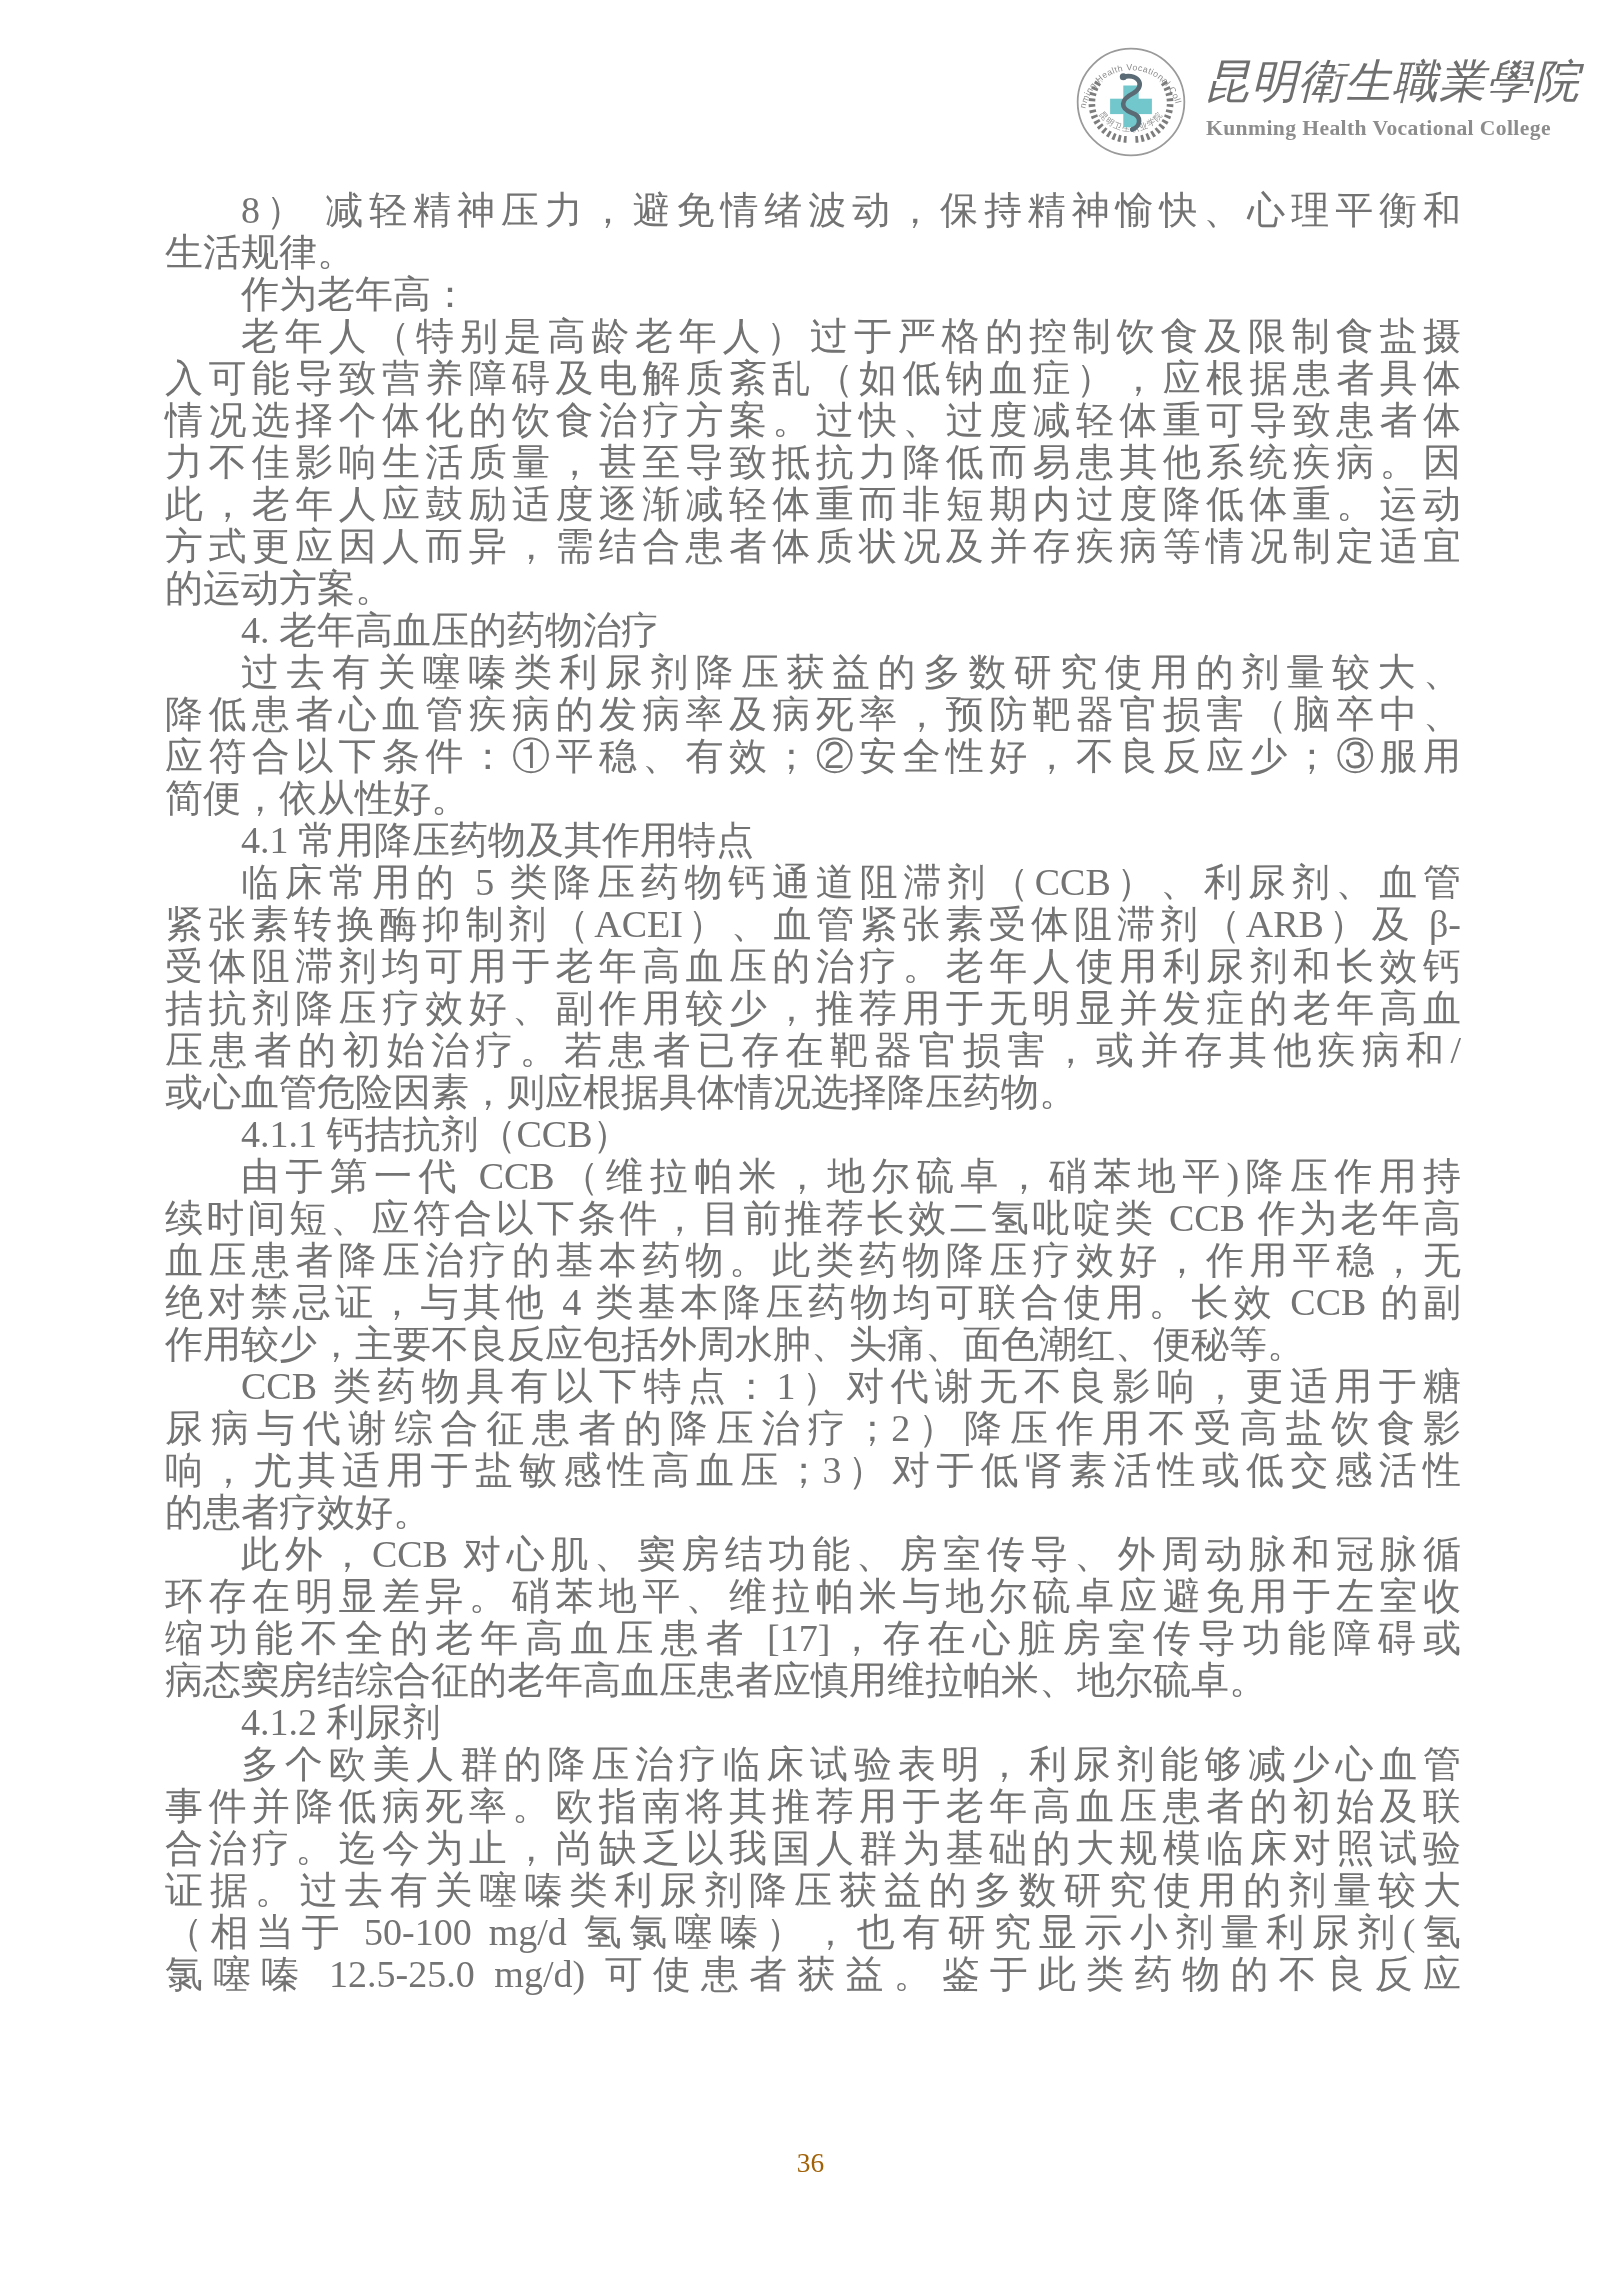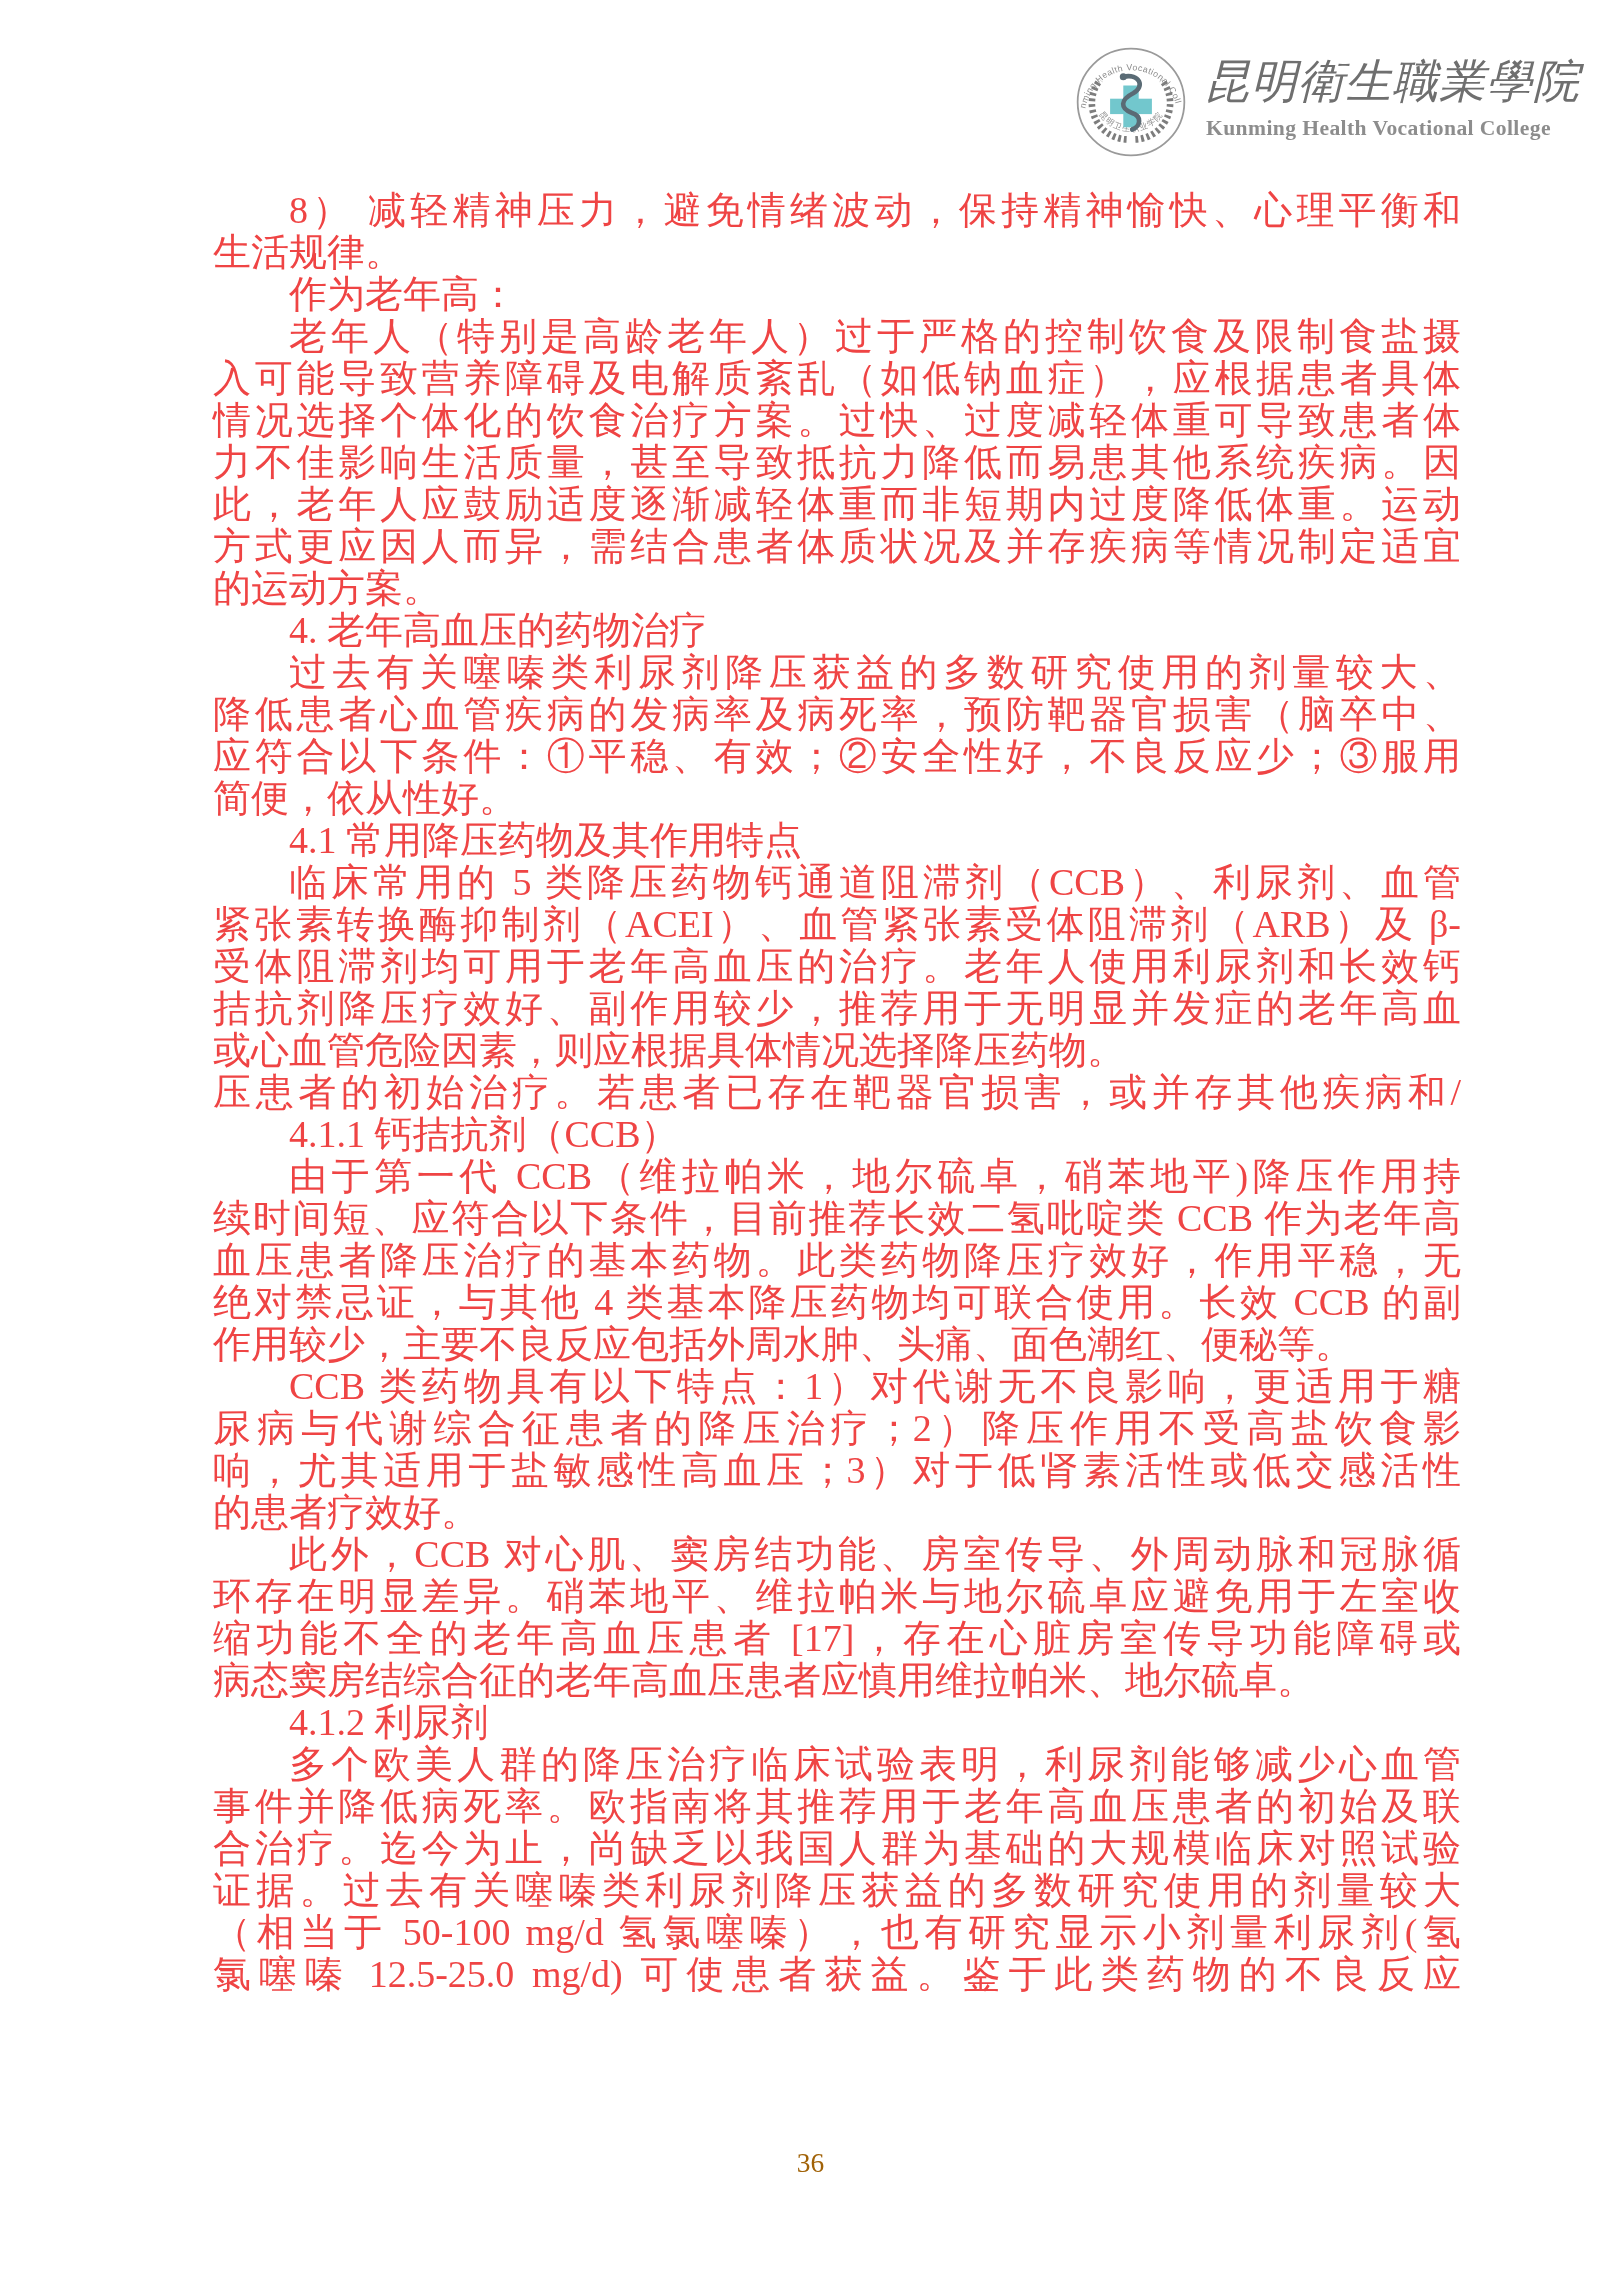--- a/index.html
+++ b/index.html
@@ -28,25 +28,24 @@
     font-family:"Liberation Serif","DejaVu Serif",serif;
   }
   
   .text-col{
     position:absolute;left:165px;top:189px;width:1296px;
   }
   .line{
     height:42px;
     line-height:42px;
     font-size:38px;
-    color:#ef4444;
+    color:#737373;
     text-align:justify;
     text-align-last:left;
     overflow:visible;
-    margin-left:48px;
   }
   .line.full{text-align-last:justify;}
   .line.indent{padding-left:76px;}
   .line.indent.full{text-align-last:justify;}
   
   .line{box-sizing:border-box;}
   
   .footer{
     position:absolute;left:0;top:2148px;width:1621px;height:39px;
     text-align:center;
@@ -108,22 +107,22 @@
       <div class="line indent">4. 老年高血压的药物治疗</div>
       <div class="line full indent">过去有关噻嗪类利尿剂降压获益的多数研究使用的剂量较大、</div>
       <div class="line full">降低患者心血管疾病的发病率及病死率，预防靶器官损害（脑卒中、</div>
       <div class="line full">应符合以下条件：①平稳、有效；②安全性好，不良反应少；③服用</div>
       <div class="line">简便，依从性好。</div>
       <div class="line indent">4.1 常用降压药物及其作用特点</div>
       <div class="line full indent">临床常用的 5 类降压药物钙通道阻滞剂（CCB）、利尿剂、血管</div>
       <div class="line full">紧张素转换酶抑制剂（ACEI）、血管紧张素受体阻滞剂（ARB）及 β-</div>
       <div class="line full">受体阻滞剂均可用于老年高血压的治疗。老年人使用利尿剂和长效钙</div>
       <div class="line full">拮抗剂降压疗效好、副作用较少，推荐用于无明显并发症的老年高血</div>
+      <div class="line full">压患者的初始治疗。若患者已存在靶器官损害，或并存其他疾病和/</div>
       <div class="line">或心血管危险因素，则应根据具体情况选择降压药物。</div>
-      <div class="line full">压患者的初始治疗。若患者已存在靶器官损害，或并存其他疾病和/</div>
       <div class="line indent">4.1.1 钙拮抗剂（CCB）</div>
       <div class="line full indent">由于第一代 CCB（维拉帕米，地尔硫卓，硝苯地平)降压作用持</div>
       <div class="line full">续时间短、应符合以下条件，目前推荐长效二氢吡啶类 CCB 作为老年高</div>
       <div class="line full">血压患者降压治疗的基本药物。此类药物降压疗效好，作用平稳，无</div>
       <div class="line full">绝对禁忌证，与其他 4 类基本降压药物均可联合使用。长效 CCB 的副</div>
       <div class="line">作用较少，主要不良反应包括外周水肿、头痛、面色潮红、便秘等。</div>
       <div class="line full indent">CCB 类药物具有以下特点：1）对代谢无不良影响，更适用于糖</div>
       <div class="line full">尿病与代谢综合征患者的降压治疗；2）降压作用不受高盐饮食影</div>
       <div class="line full">响，尤其适用于盐敏感性高血压；3）对于低肾素活性或低交感活性</div>
       <div class="line">的患者疗效好。</div>

